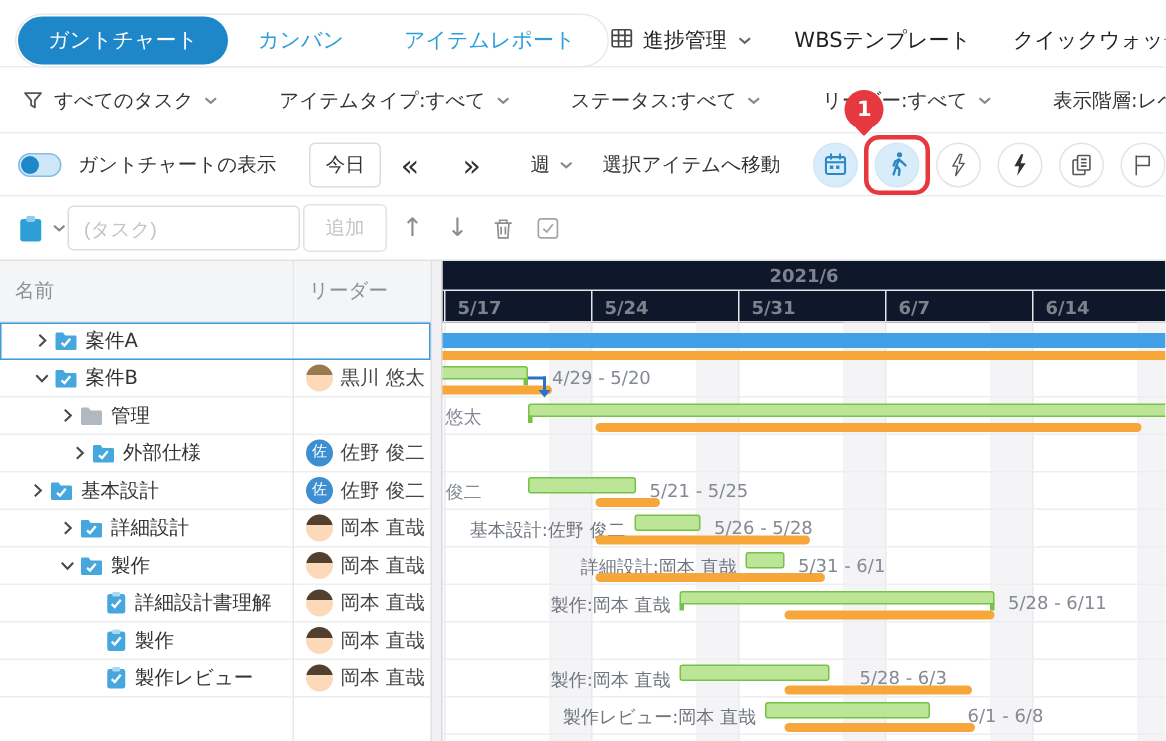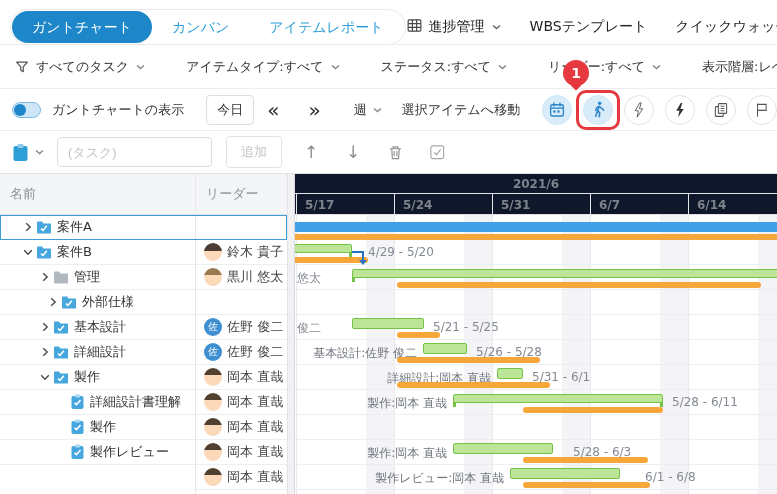--- a/index.html
+++ b/index.html
@@ -39,21 +39,21 @@
   .red-rect{position:absolute;left:-7px;top:-5px;width:44px;height:40px;border:3px solid #e5383f;
     border-radius:10px;pointer-events:none;z-index:4;}
   .badge{position:absolute;left:-20px;top:-35px;width:26px;height:26px;border-radius:50%;
     background:#e5383f;color:#fff;font-weight:bold;font-size:14px;display:flex;align-items:center;
     justify-content:center;z-index:6;}
   .badge::after{content:"";position:absolute;bottom:-3px;left:9px;width:8px;height:8px;
     background:#e5383f;transform:rotate(45deg);border-radius:1px;}
 
   
   .addbar{height:43px;border-top:1px solid #ededed;display:flex;align-items:center;
-    padding:0 12px;gap:12px;}
+    padding:0 12px;}
   .clip-group{display:flex;align-items:center;gap:5px;cursor:pointer;}
   .task-input{width:155px;height:30px;border:1px solid #ddd;border-radius:4px;padding:0 10px;
     font-size:13px;outline:none;}
   .task-input::placeholder{color:#c4c4c4;}
   .btn-add{border:1px solid #e2e2e2;border-radius:4px;background:#fff;color:#c5c5c5;
     padding:6px 14px;font-size:13px;margin-left:2px;}
   .ico-btn{display:flex;align-items:center;justify-content:center;width:26px;height:26px;
     cursor:pointer;color:#8e8e8e;font-size:17px;margin-left:4px;}
 
   
@@ -315,21 +315,21 @@
             </svg>
           </span>
           <span class="tree-icon">
             <svg width="16" height="14" viewBox="0 0 16 14">
               <path d="M1 2.6c0-.6.4-1 1-1h4l1.5 2H14c.6 0 1 .4 1 1v7.8c0 .6-.4 1-1 1H2c-.6 0-1-.4-1-1Z" fill="#45a7dd"></path>
               <path d="M5 8.6 7 10.4 10.8 5.8" stroke="#fff" stroke-width="1.6" fill="none"></path>
             </svg>
           </span>
           <span>外部仕様</span>
         </div>
-        <div class="lrow" style="padding-left: 38px;">
+        <div class="lrow" style="padding-left: 18px;">
           <span class="tree-chev">
             <svg width="12" height="12" viewBox="0 0 12 12">
               <path d="M4.2 2.2 8.2 6 4.2 9.8" stroke="#4a4a4a" stroke-width="1.4" fill="none"></path>
             </svg>
           </span>
           <span class="tree-icon">
             <svg width="16" height="14" viewBox="0 0 16 14">
               <path d="M1 2.6c0-.6.4-1 1-1h4l1.5 2H14c.6 0 1 .4 1 1v7.8c0 .6-.4 1-1 1H2c-.6 0-1-.4-1-1Z" fill="#45a7dd"></path>
               <path d="M5 8.6 7 10.4 10.8 5.8" stroke="#fff" stroke-width="1.6" fill="none"></path>
             </svg>
@@ -396,24 +396,20 @@
             </svg>
           </span>
           <span>製作レビュー</span>
         </div>
       </div>
   </div>
   <div class="col-leader">
     <div class="lhead">リーダー</div>
     <div id="leaderBody">
         <div class="lrow"></div>
-        <div class="lrow">
-          <span class="avatar woman"></span>
-          <span class="leader-name">鈴木 貴子</span>
-        </div>
         <div class="lrow">
           <span class="avatar man1"></span>
           <span class="leader-name">黒川 悠太</span>
         </div>
         <div class="lrow"></div>
         <div class="lrow">
           <span class="avatar sa">佐</span>
           <span class="leader-name">佐野 俊二</span>
         </div>
         <div class="lrow">

